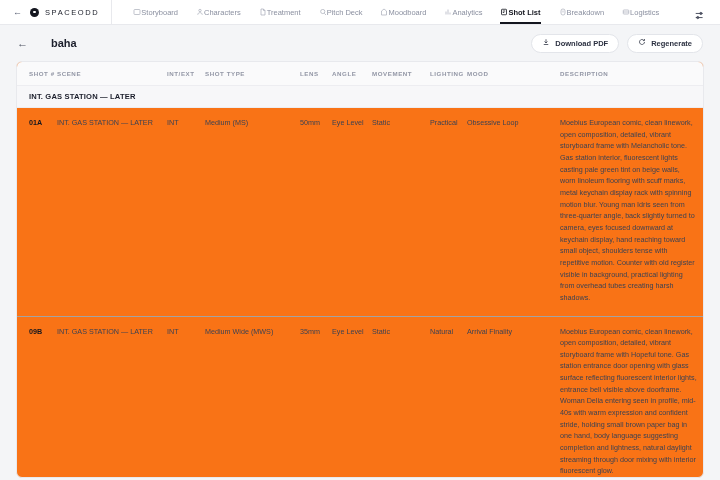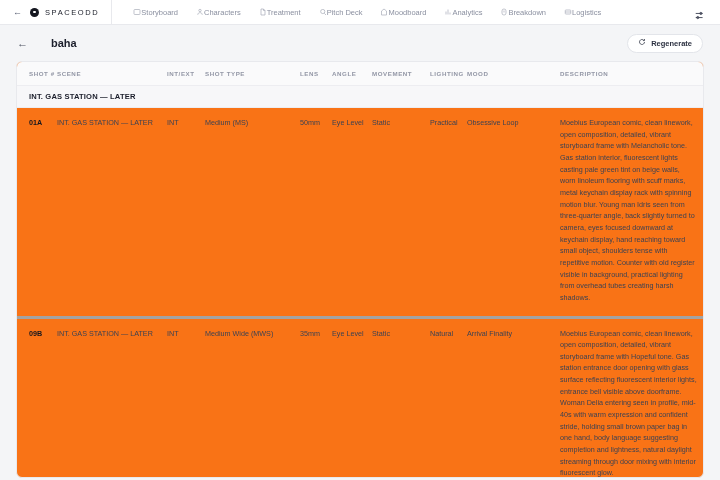--- a/index.html
+++ b/index.html
@@ -119,21 +119,21 @@
     color: #1b1e2b;
     padding: 6px 0 6px 12px;
     border-bottom: 1px solid #ededf1;
     letter-spacing: .15px;
   }
   tbody.rows td {
     font-size: 7.2px;
     color: #3d4252;
     vertical-align: top;
     padding: 9px 6px 12px 0;
-    border-bottom: 3px solid #a3a3a3;
+    border-bottom: 1px solid #a3a3a3;
     line-height: 1.62;
   }
   tbody.rows td.shotno { font-weight: 700; color: #14161f; padding-left: 12px; }
   td.desc { color: #3d4252; padding-right: 16px; line-height: 1.72; }
   .cell-focus {
     display: inline-block;
     border: 1px dotted #b9bcc7;
     padding: 4px 8px 30px 4px;
     margin: -4px 0 0 -4px;
     min-width: 45px;
@@ -211,20 +211,29 @@
 
     <div class="nav-item">
       <span class="nav-ico">
         <svg viewBox="0 0 16 16" fill="none" stroke="currentColor" stroke-width="1.4">
             <path d="M4 13V7M8 13V3M12 13v-4"></path>
           </svg>
       </span>
       <span>Analytics</span>
     </div>
 
+    <div class="nav-item active">
+      <span class="nav-ico">
+        <svg viewBox="0 0 16 16" fill="none" stroke="currentColor" stroke-width="1.6">
+            <rect x="3" y="2.5" width="10" height="11" rx="1.2"></rect>
+            <path d="M5.5 6h5M5.5 9h3"></path>
+          </svg>
+      </span>
+      <span>Shot List</span>
+    </div>
 
     <div class="nav-item">
       <span class="nav-ico">
         <svg viewBox="0 0 16 16" fill="none" stroke="currentColor" stroke-width="1.4">
             <rect x="4" y="2" width="8" height="12" rx="3.8"></rect>
             <path d="M8 5v4"></path>
           </svg>
       </span>
       <span>Breakdown</span>
     </div>
@@ -249,20 +258,28 @@
         </svg>
     </span>
 
   </div>
 </div>
 
 <div class="subhead">
   <span class="sub-back">←</span>
   <span class="sub-title">baha</span>
   <div class="sub-actions">
+    <div class="pill">
+      <span>
+        <svg viewBox="0 0 16 16" fill="none" stroke="currentColor" stroke-width="1.5">
+            <path d="M8 2.5v7M5 7l3 3 3-3M3.5 13h9"></path>
+          </svg>
+      </span>
+      <span>Download PDF</span>
+    </div>
     <div class="pill">
       <span>
         <svg viewBox="0 0 16 16" fill="none" stroke="currentColor" stroke-width="1.5">
             <path d="M13 8a5 5 0 1 1-1.6-3.7"></path>
             <path d="M13 2v3.2h-3.2"></path>
           </svg>
       </span>
       <span>Regenerate</span>
     </div>
   </div>

